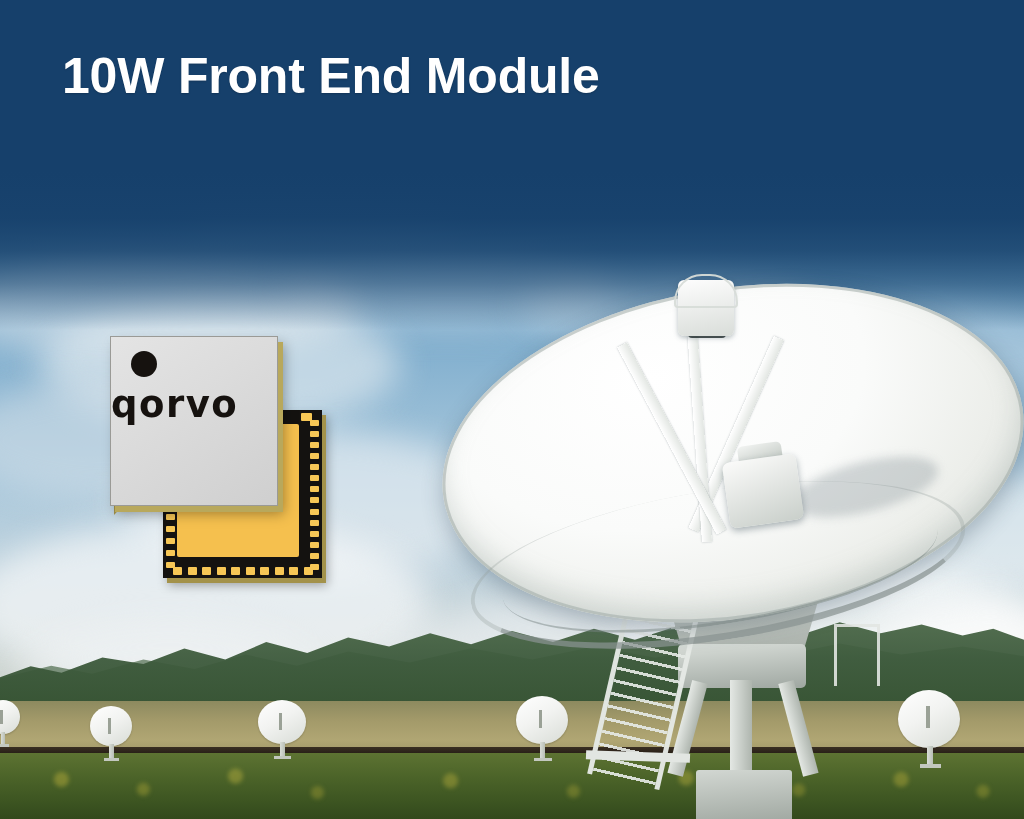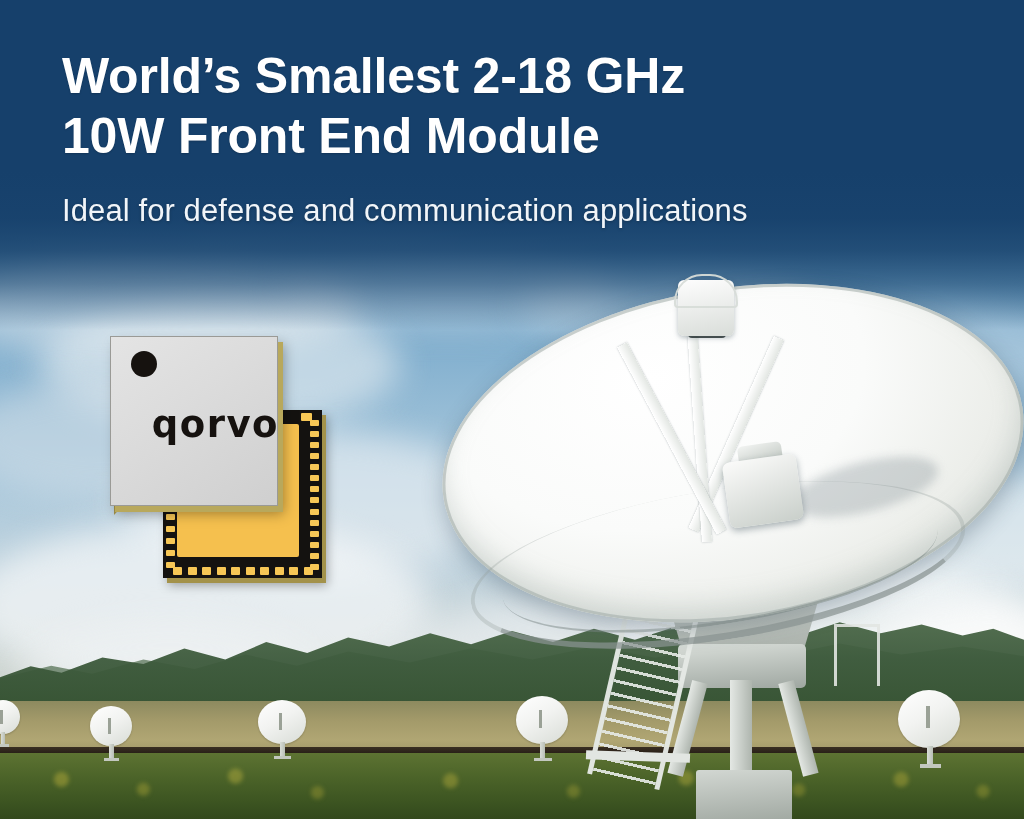--- a/index.html
+++ b/index.html
@@ -337,28 +337,27 @@
     transform-origin:top left;
     z-index:-1;
   }
   .pin1-dot {
     position:absolute; left:20px; top:14px; width:26px; height:26px;
     border-radius:50%;
     background:#16120f;
   }
   .qorvo-logo {
     position:absolute; left:0; top:48px; width:168px;
-    text-align:right;
+    text-align:left;
     color:#16120f;
     font-size:37px;
     font-weight:700;
     letter-spacing:1.5px;
     line-height:40px;
     font-family:"DejaVu Sans", sans-serif;
-    margin-top:20px;
   }
   .part-number {
     position:absolute; left:0; top:96px; width:168px;
     text-align:center;
     color:#16120f;
     font-size:30px;
     font-weight:700;
     letter-spacing:0.5px;
     line-height:34px;
     font-family:"DejaVu Sans Mono", monospace;
@@ -453,24 +452,22 @@
 
   <div class="fence-rail"></div>
   <div class="fence"></div>
   <div class="scrub"></div>
   <div class="scrub-tex"></div>
 
   <div class="navy-overlay"></div>
 
   <div class="text-block">
     <h1 class="headline">
-      <span class="hl-line">World’s Smallest 2-18 GHz</span>
       <span class="hl-line">10W Front End Module</span>
     </h1>
-    <p class="subhead">Ideal for defense and communication applications</p>
   </div>
 
   <div class="chip-module">
 
     <div class="chip-bottom">
       <div class="chip-bottom-gold"></div>
       <div class="pad-col pads-right">
         <div class="pad"></div>
         <div class="pad"></div>
         <div class="pad"></div>

